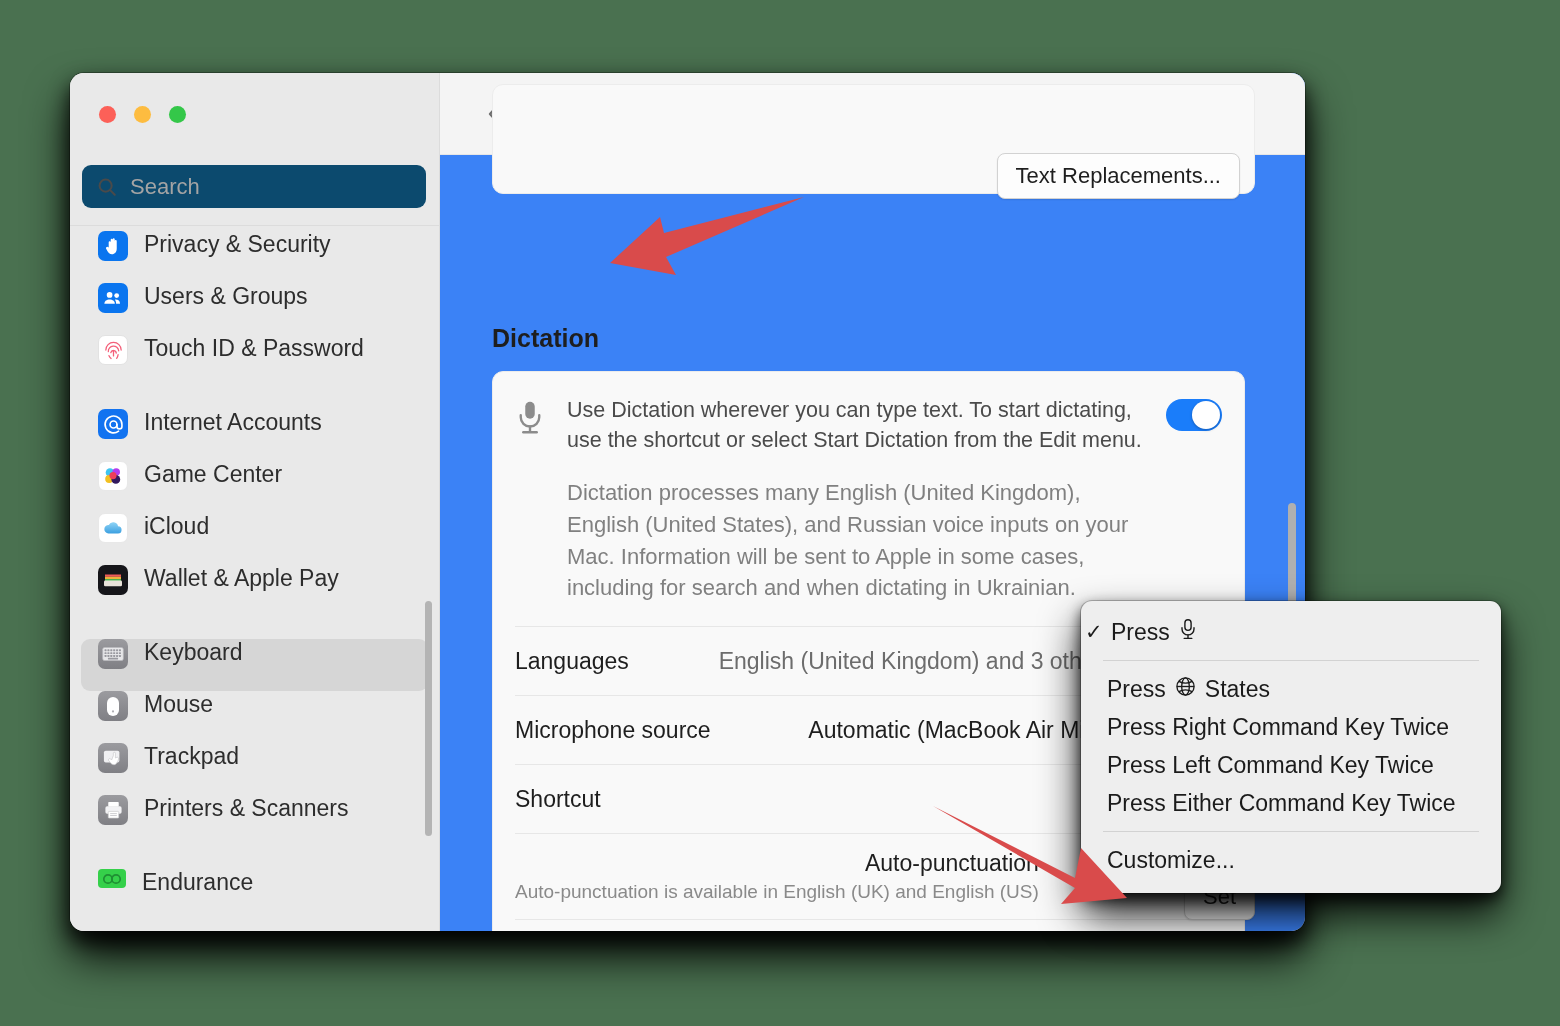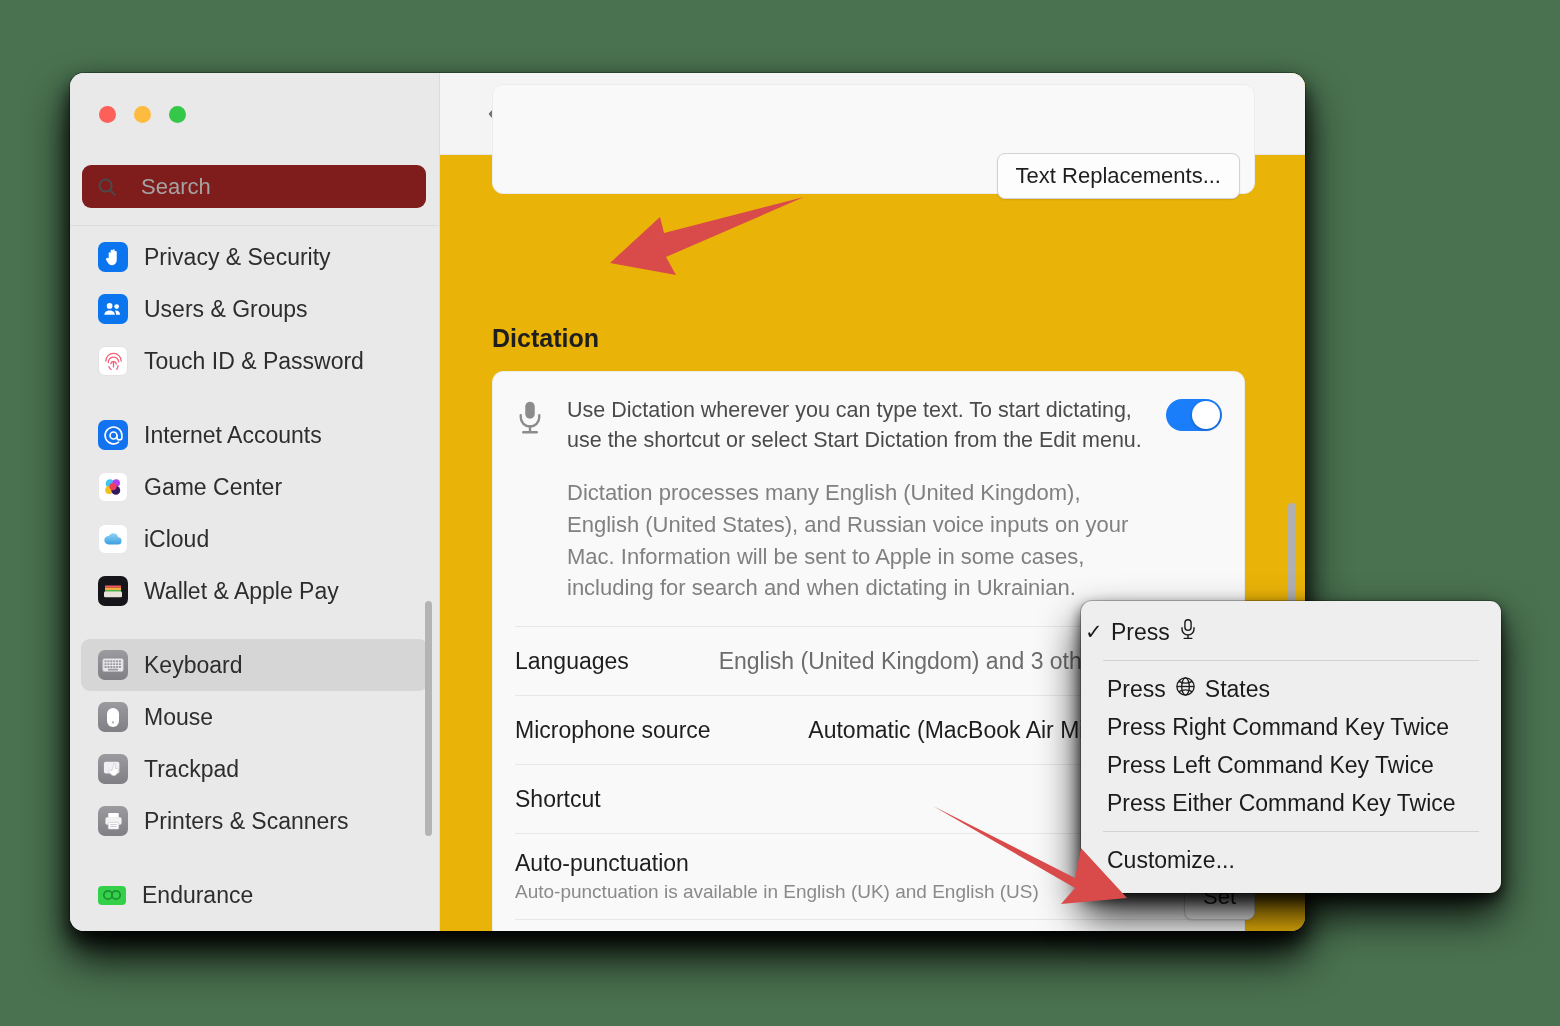--- a/index.html
+++ b/index.html
@@ -56,27 +56,26 @@
   .dot.red { background: #fc6058; }
   .dot.yellow { background: #fdbc40; }
   .dot.green { background: #34c749; }
 
   .search-box {
     position: absolute;
     left: 12px;
     top: 92px;
     width: 344px;
     height: 43px;
-    background: #7f1d1d;
+    background: #0c4a6e;
     border-radius: 9px;
     display: flex;
     align-items: center;
     padding: 0 14px;
     box-sizing: border-box;
-    gap: 11px;
   }
   .search-icon { width: 22px; height: 22px; flex: none; color: #4a4a4a; }
   .search-text {
     margin-left: 12px;
     font-size: 22px;
     color: #a4a4a4;
   }
 
   .side-divider {
     position: absolute;
@@ -87,21 +86,20 @@
   }
 
   .side-list {
     position: absolute;
     left: 0; right: 0;
     top: 158px;
     bottom: 0;
   }
   .side-item {
     display: flex;
-    align-items: center;
     height: 52px;
     margin: 0 11px;
     padding-left: 17px;
     border-radius: 9px;
     box-sizing: border-box;
   }
   .side-item.selected { background: #d6d6d6; }
   .side-item .ico {
     width: 30px; height: 30px;
     border-radius: 7px;
@@ -139,21 +137,21 @@
     width: 7px;
     height: 235px;
     border-radius: 4px;
     background: #b4b4b4;
   }
 
   
   .content {
     flex: 1;
     position: relative;
-    background: #eab308;
+    background: #3b82f6;
     overflow: hidden;
   }
   .toolbar {
     height: 82px;
     display: flex;
     align-items: center;
     padding-left: 36px;
     box-sizing: border-box;
     border-bottom: 1px solid #e6e6e6;
     background: #f4f4f4;
@@ -268,21 +266,21 @@
 
   .hr { height: 1px; background: #e7e7e7; margin: 0 22px; }
 
   .row {
     display: flex;
     align-items: center;
     min-height: 68px;
     padding: 0 22px;
     box-sizing: border-box;
   }
-  .row .label { font-size: 23px; color: #1e1e1e; }
+  .row .label { font-size: 23px; color: #1e1e1e; text-align: right; }
   .row .sub { font-size: 19px; color: #8a8a8a; margin-top: 4px; }
   .row .spacer { flex: 1; }
   .row .value { font-size: 23px; color: #6c6c6c; }
   .row .value-dark { font-size: 23px; color: #1e1e1e; }
 
   .edit-btn { margin-left: 18px; padding: 7px 16px; font-size: 22px; }
 
   .popup-ctl {
     display: flex;
     align-items: center;

